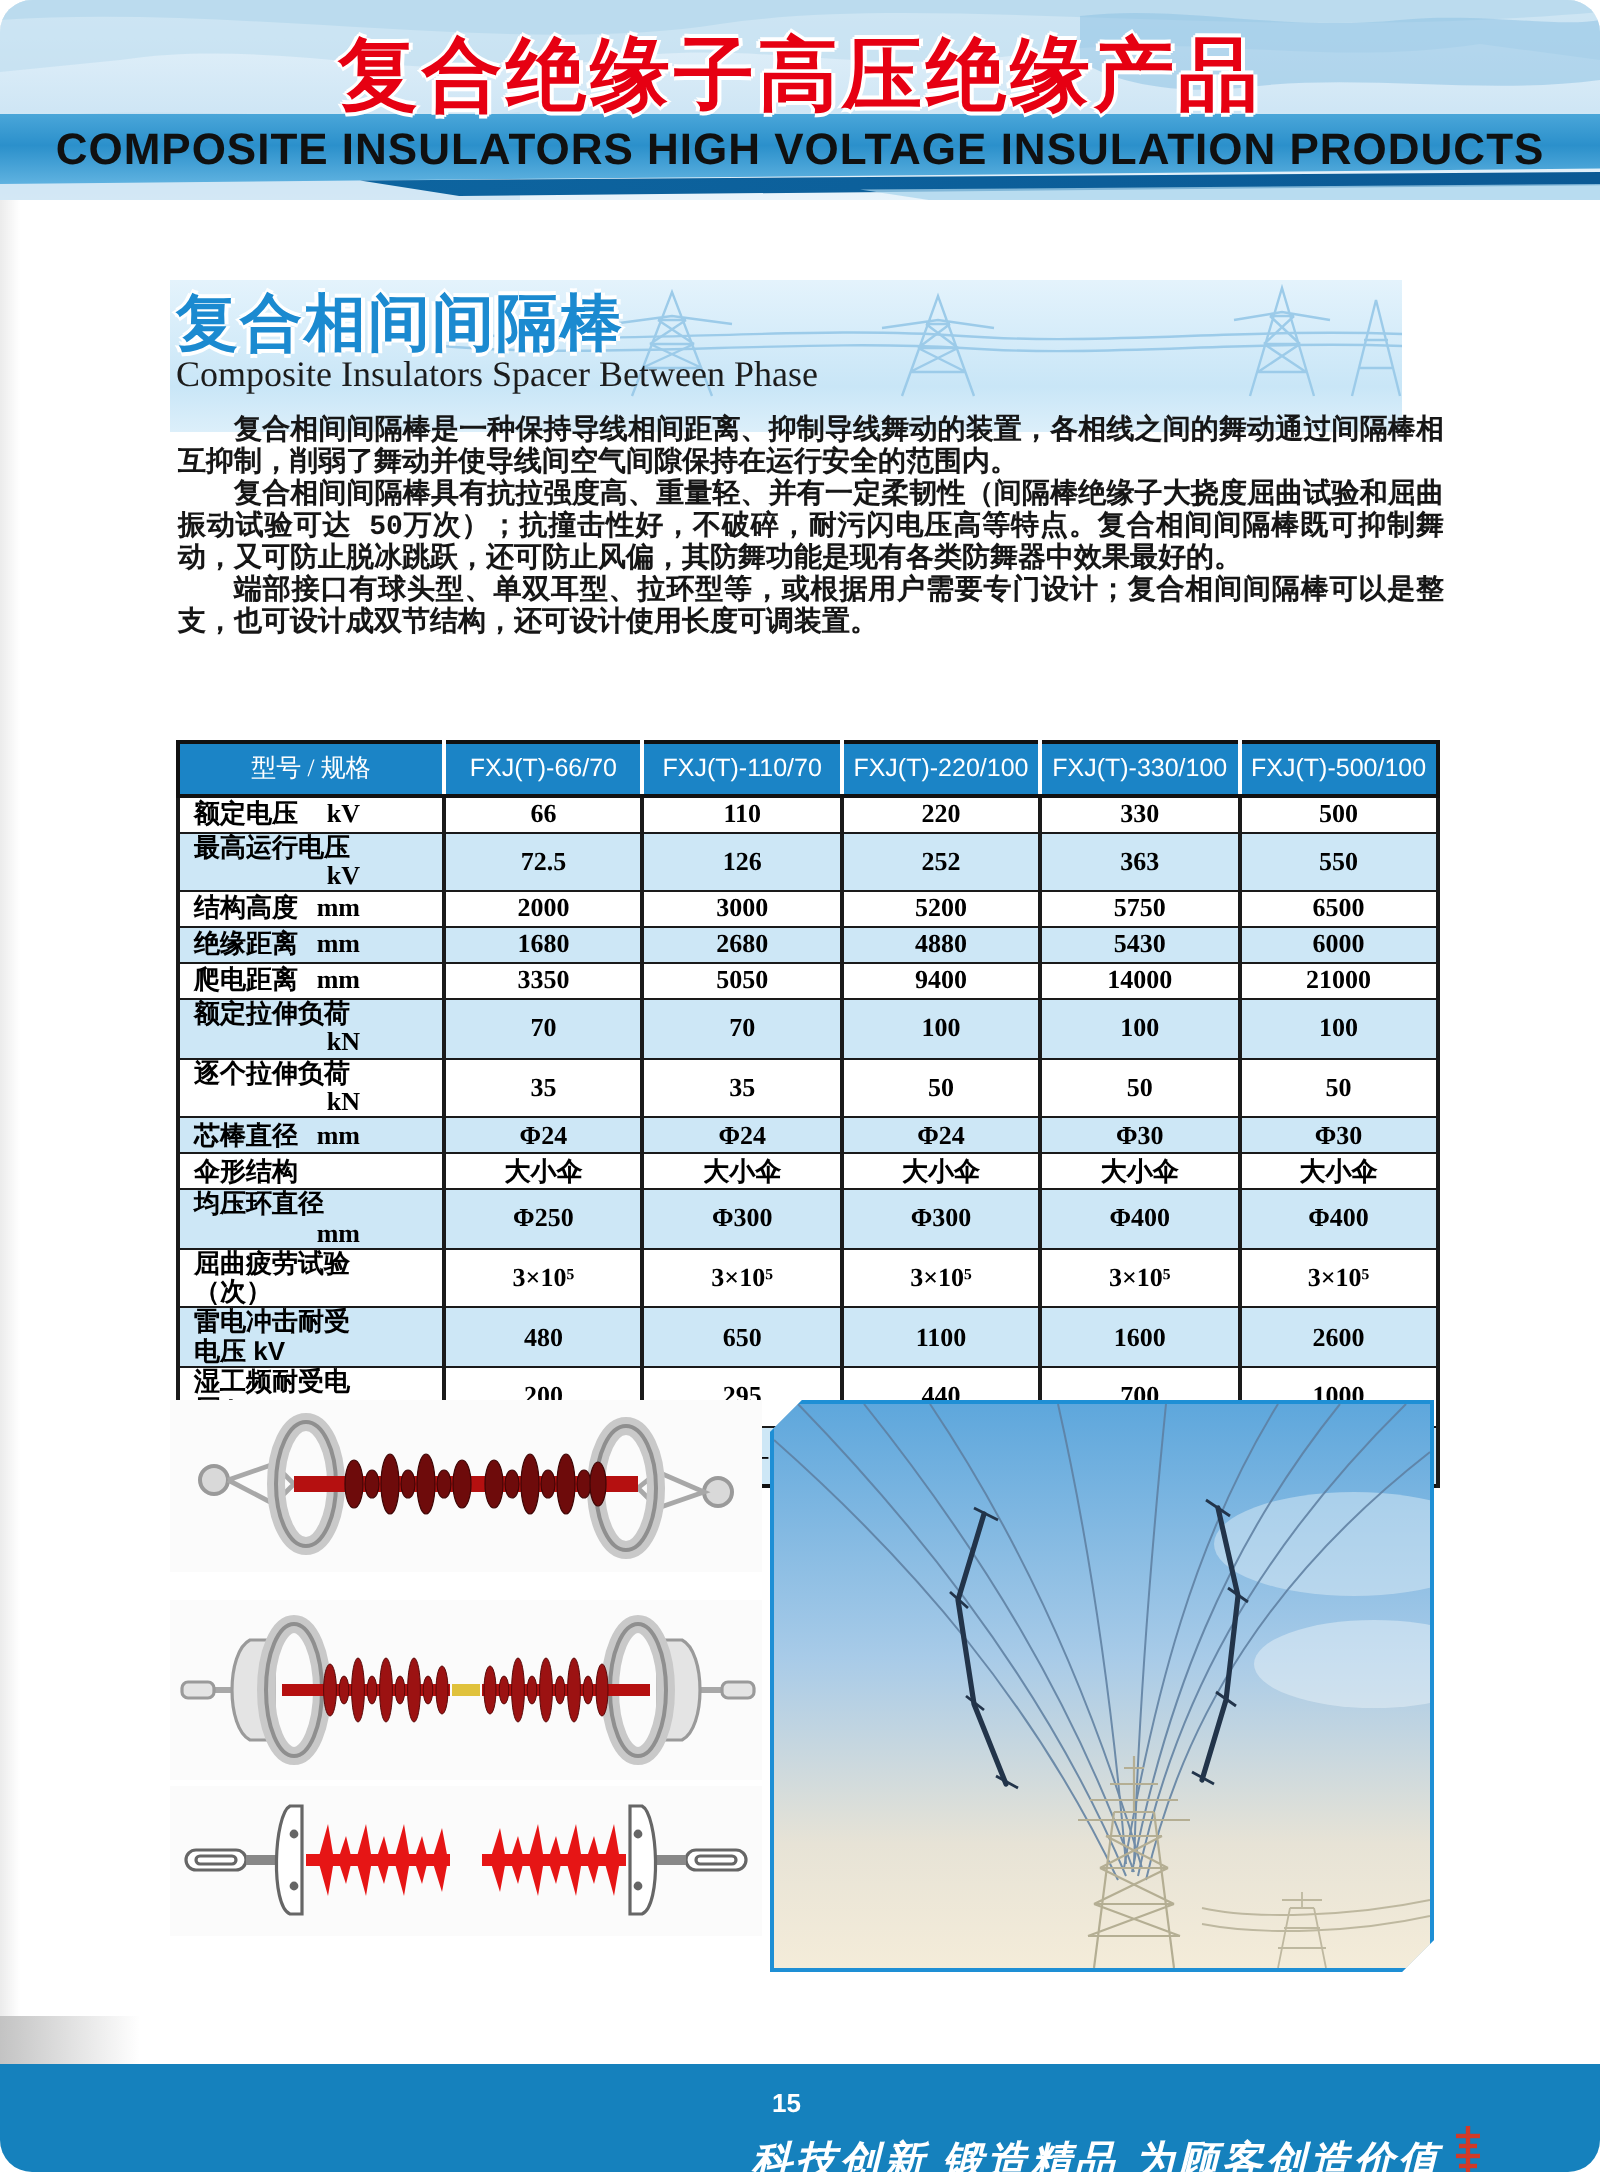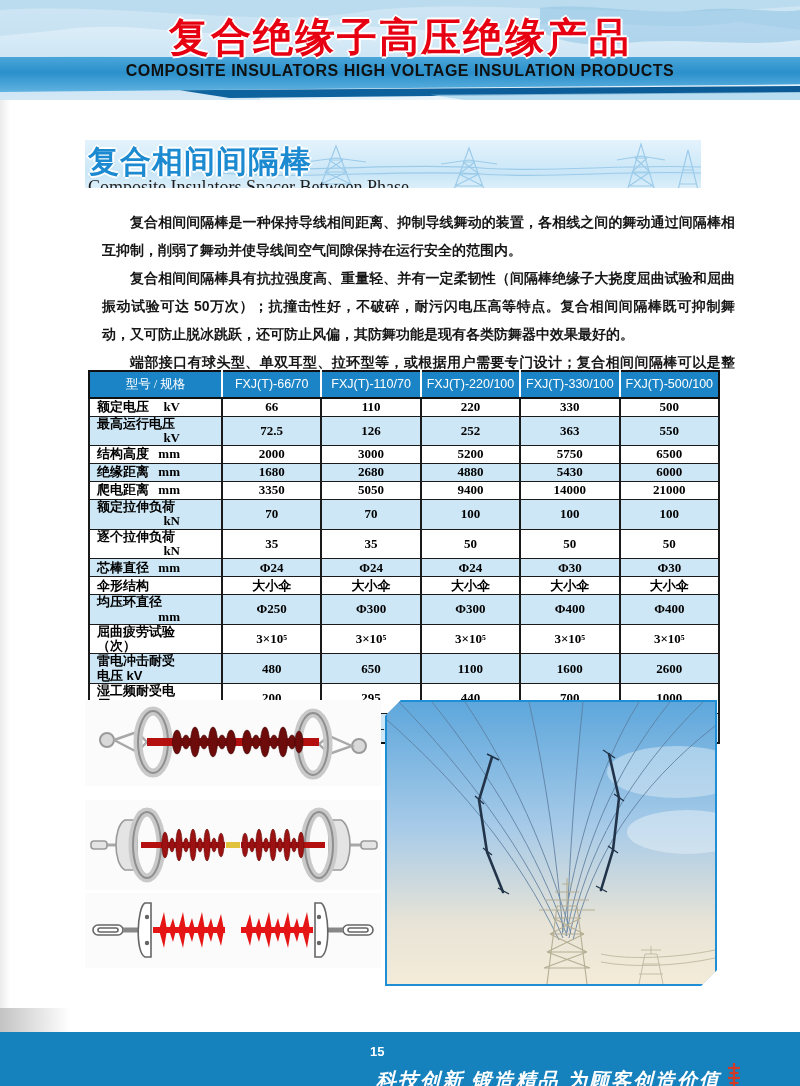--- a/index.html
+++ b/index.html
@@ -1,20 +1,20 @@
 <!DOCTYPE html>
 <html><head>
 <meta charset="utf-8">
 <style>
   * { margin:0; padding:0; box-sizing:border-box; }
   html,body { background:#ffffff; }
   body { font-family:"Liberation Sans", sans-serif; }
   #page {
     position:relative; width:800px; height:1086px; margin:0 auto;
-    background:#ffffff; overflow:hidden;
+    background:#ffffff; overflow:hidden;border-radius:16px;
   }
   
   .banner {
     position:absolute; top:0; left:0; width:800px; height:100px;
     background:linear-gradient(180deg,#e9f4fb 0%,#cfe6f5 55%,#e9f4fb 100%);
     overflow:hidden;
   }
   .banner svg.map { position:absolute; top:0; left:0; }
   .banner-band {
     position:absolute; top:57px; left:0; width:800px; height:35px;
@@ -32,45 +32,45 @@
     clip-path:polygon(0 20%,100% 0,100% 60%,20% 100%);
   }
   .banner-title-zh {
     position:absolute; top:10px; left:0; width:800px; text-align:center;
     font-size:40px; font-weight:900; color:#e60012; letter-spacing:2px;
     text-shadow:-2px 0 #fff,2px 0 #fff,0 -2px #fff,0 2px #fff,-1px -1px #fff,1px 1px #fff;
     white-space:nowrap;
   }
   .banner-title-en {
     position:absolute; top:62px; left:0; width:800px; text-align:center;
-    font-size:16px; font-weight:bold; color:#101010; letter-spacing:.5px;
+    font-size:22px; font-weight:bold; color:#101010; letter-spacing:.5px;
     white-space:nowrap;
   }
   
   .section-band {
-    position:absolute; top:140px; left:85px; width:616px; height:48px;
+    position:absolute; top:140px; left:85px; width:616px; height:76px;
     background:linear-gradient(180deg,#e4f3fc 0%,#c9e6f7 70%,#dceffa 100%);
     overflow:hidden;
   }
   .section-band svg.towers { position:absolute; top:0; right:0; }
   .section-title-zh {
     position:absolute; top:1px; left:3px;
     font-size:31px; font-weight:bold; color:#1b8ad0; letter-spacing:1px;
     text-shadow:-2px 0 #fff,2px 0 #fff,0 -2px #fff,0 2px #fff;
     white-space:nowrap;
   }
   .section-title-en {
     position:absolute; top:37px; left:3px;
     font-family:"Liberation Serif", serif;
     font-size:18px; color:#1c1c1c; white-space:nowrap;
   }
   
   .body-text {
-    position:absolute; top:208px; left:102px; width:633px;
-    font-size:14px; line-height:28px; color:#161616; text-align:justify;
+    position:absolute; top:208px; left:89px; width:633px;
+    font-size:14px; line-height:16px; color:#161616; text-align:justify;font-family:Liberation Mono, monospace;
   }
   .body-text p { text-indent:2em; font-weight:bold; font-weight:600; }
   
   table.spec {
     position:absolute; top:370px; left:88px; width:632px;
     border-collapse:collapse; table-layout:fixed;
     font-family:"Liberation Serif", serif;
   }
   table.spec th, table.spec td {
     border:1px solid #1a1a1a; border-left-width:2px; border-right-width:2px;
@@ -106,21 +106,21 @@
   
   .page-shadow {
     position:absolute; top:1008px; left:0; width:70px; height:24px;
     background:linear-gradient(90deg,#c3c3c3,#ffffff);
   }
   .footer-band {
     position:absolute; top:1032px; left:0; width:800px; height:54px;
     background:#1581bd;
   }
   .page-number {
-    position:absolute; left:370px; top:12px;
+    position:absolute; left:386px; top:12px;
     color:#ffffff; font-size:13px; font-weight:bold;
   }
   .slogan-wrap {
     position:absolute; right:56px; top:6px;
     display:flex; align-items:flex-end; gap:5px;
     border-bottom:2px solid #dff2e8; padding:0 2px 4px 30px;margin-top:24px;
   }
   .slogan {
     color:#ffffff; font-size:20px; font-weight:bold; font-style:italic;
     letter-spacing:2px; white-space:nowrap;

